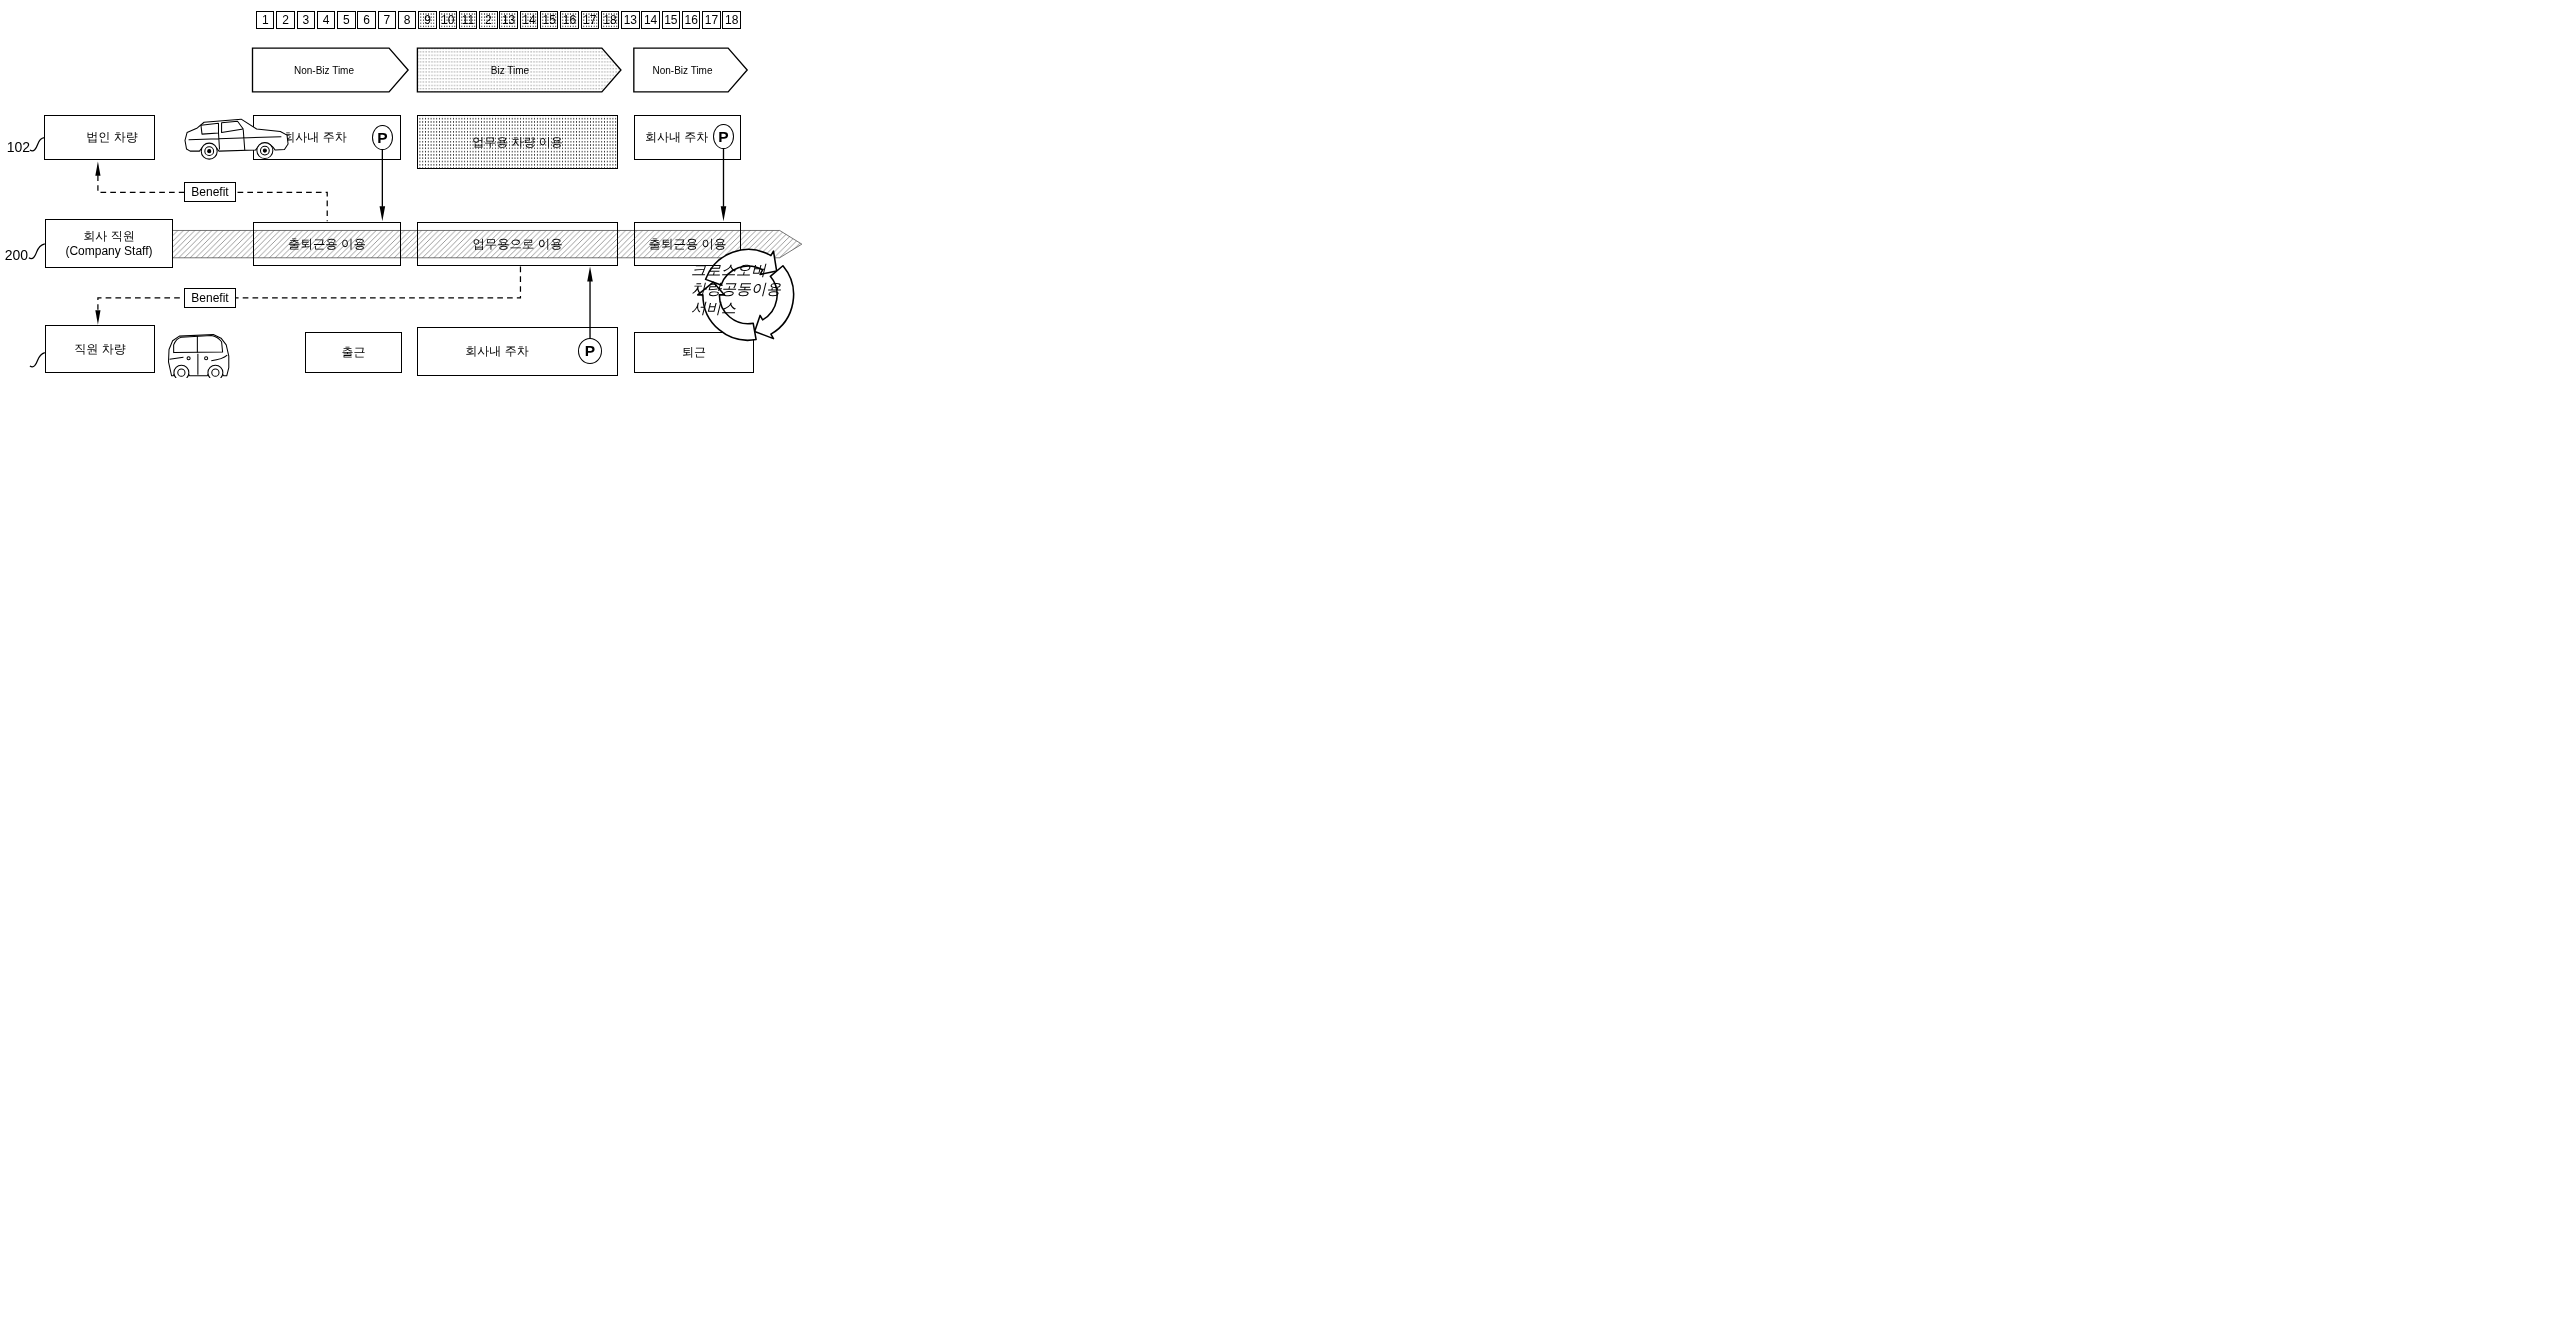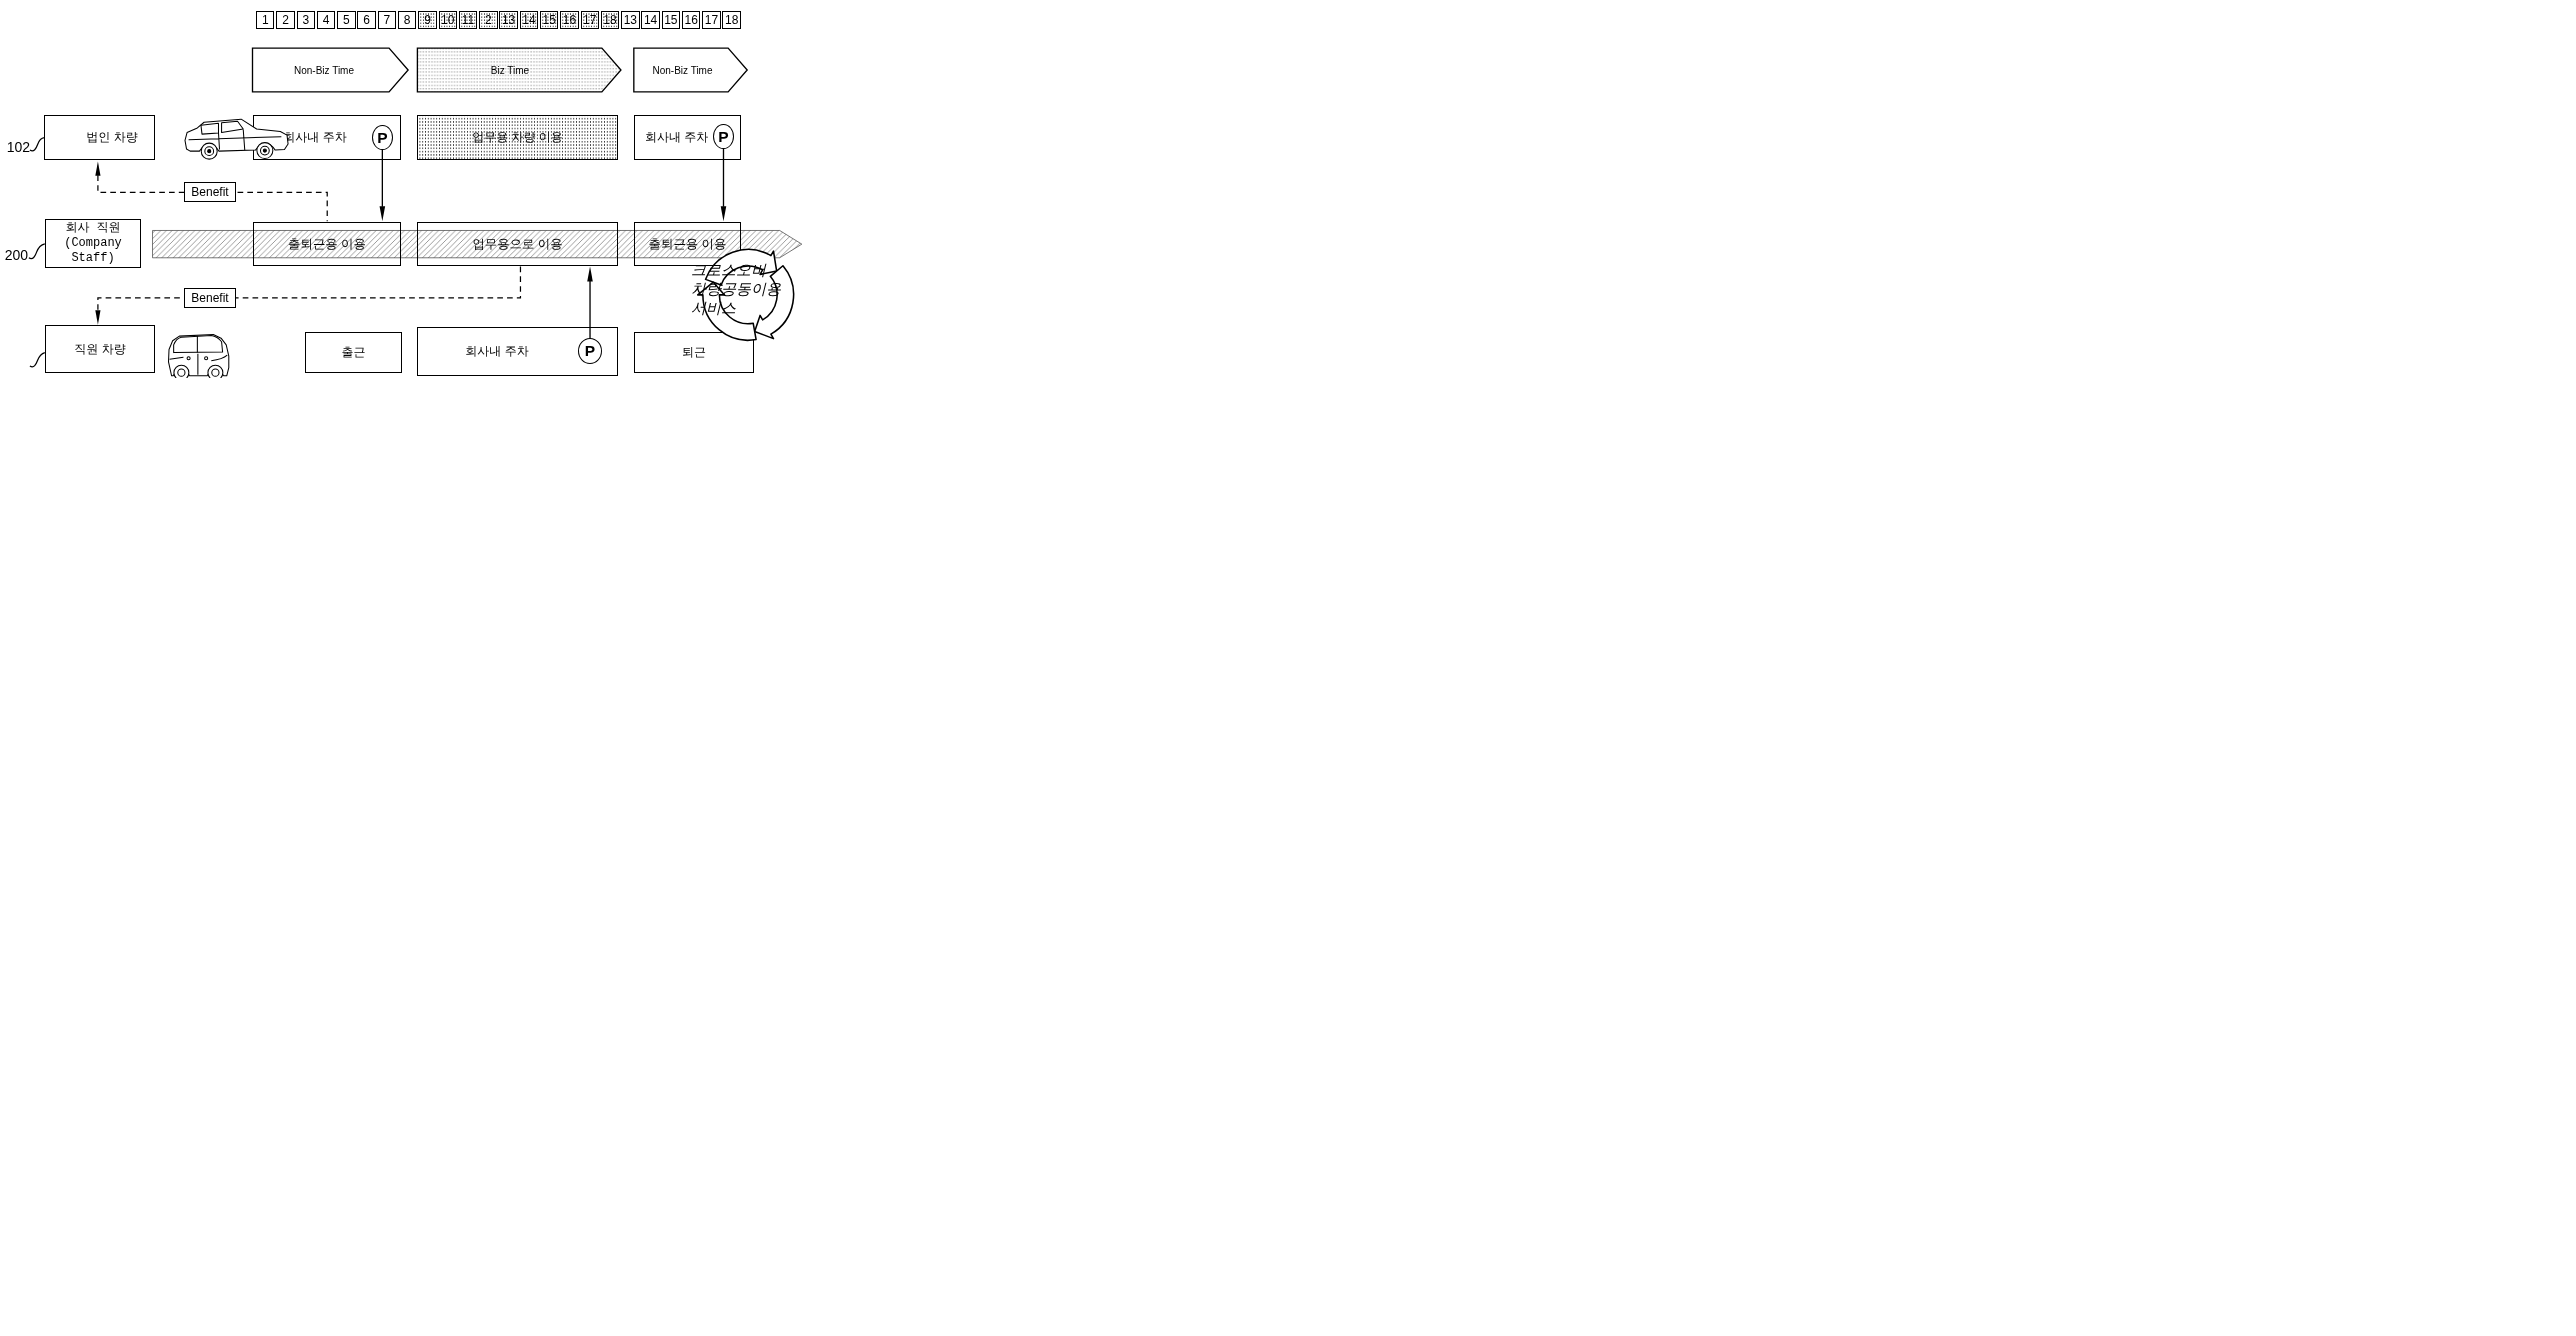--- a/index.html
+++ b/index.html
@@ -92,28 +92,28 @@
   <div class="abs phase" style="left:635px;top:61px;width:95px;">Non-Biz Time</div>
 
   <div class="abs ref" style="left:3.1px;top:139px;width:27px;height:16.5px;">102</div>
   <div class="abs ref" style="left:1px;top:247px;width:27px;height:16.5px;">200</div>
   <div class="abs ref" style="left:3.1px;top:355px;width:27px;height:16.5px;margin-top:43px;">101</div>
 
   <div class="abs box ktxt" style="left:44px;top:115px;width:111px;height:45px;padding-left:25px;">법인 차량</div>
   <div class="abs box" style="left:253px;top:115px;width:148px;height:45px;">
     <span class="ktxt" style="margin-right:24px;">회사내 주차</span>
   </div>
-  <div class="abs box ktxt dottedfill" style="left:417px;top:115px;width:201px;height:45px;">업무용 차량 이용</div>
+  <div class="abs box ktxt dottedfill" style="left:417px;top:115px;width:201px;height:54px;">업무용 차량 이용</div>
   <div class="abs box" style="left:634px;top:115px;width:107px;height:45px;">
     <span class="ktxt" style="margin-right:21.6px;">회사내 주차</span>
   </div>
 
   <div class="abs benefit" style="left:184px;top:182px;width:52px;height:19.6px;">Benefit</div>
 
-  <div class="abs box ktxt whitebg" style="left:45px;top:219px;width:96px;height:49px;font-family:Liberation Mono, monospace;">
+  <div class="abs box ktxt whitebg" style="left:45px;top:219px;width:128px;height:49px;">
     <div>
       <div>회사 직원</div>
       <div>(Company Staff)</div>
     </div>
   </div>
   <div class="abs box bandbox bigtxt" style="left:253px;top:222px;width:148px;height:44px;">출퇴근용 이용</div>
   <div class="abs box bandbox bigtxt" style="left:417px;top:222px;width:201px;height:44px;">업무용으로 이용</div>
   <div class="abs box bandbox bigtxt" style="left:634px;top:222px;width:107px;height:44px;">출퇴근용 이용</div>
 
   <div class="abs benefit" style="left:184px;top:288px;width:52px;height:19.6px;">Benefit</div>

